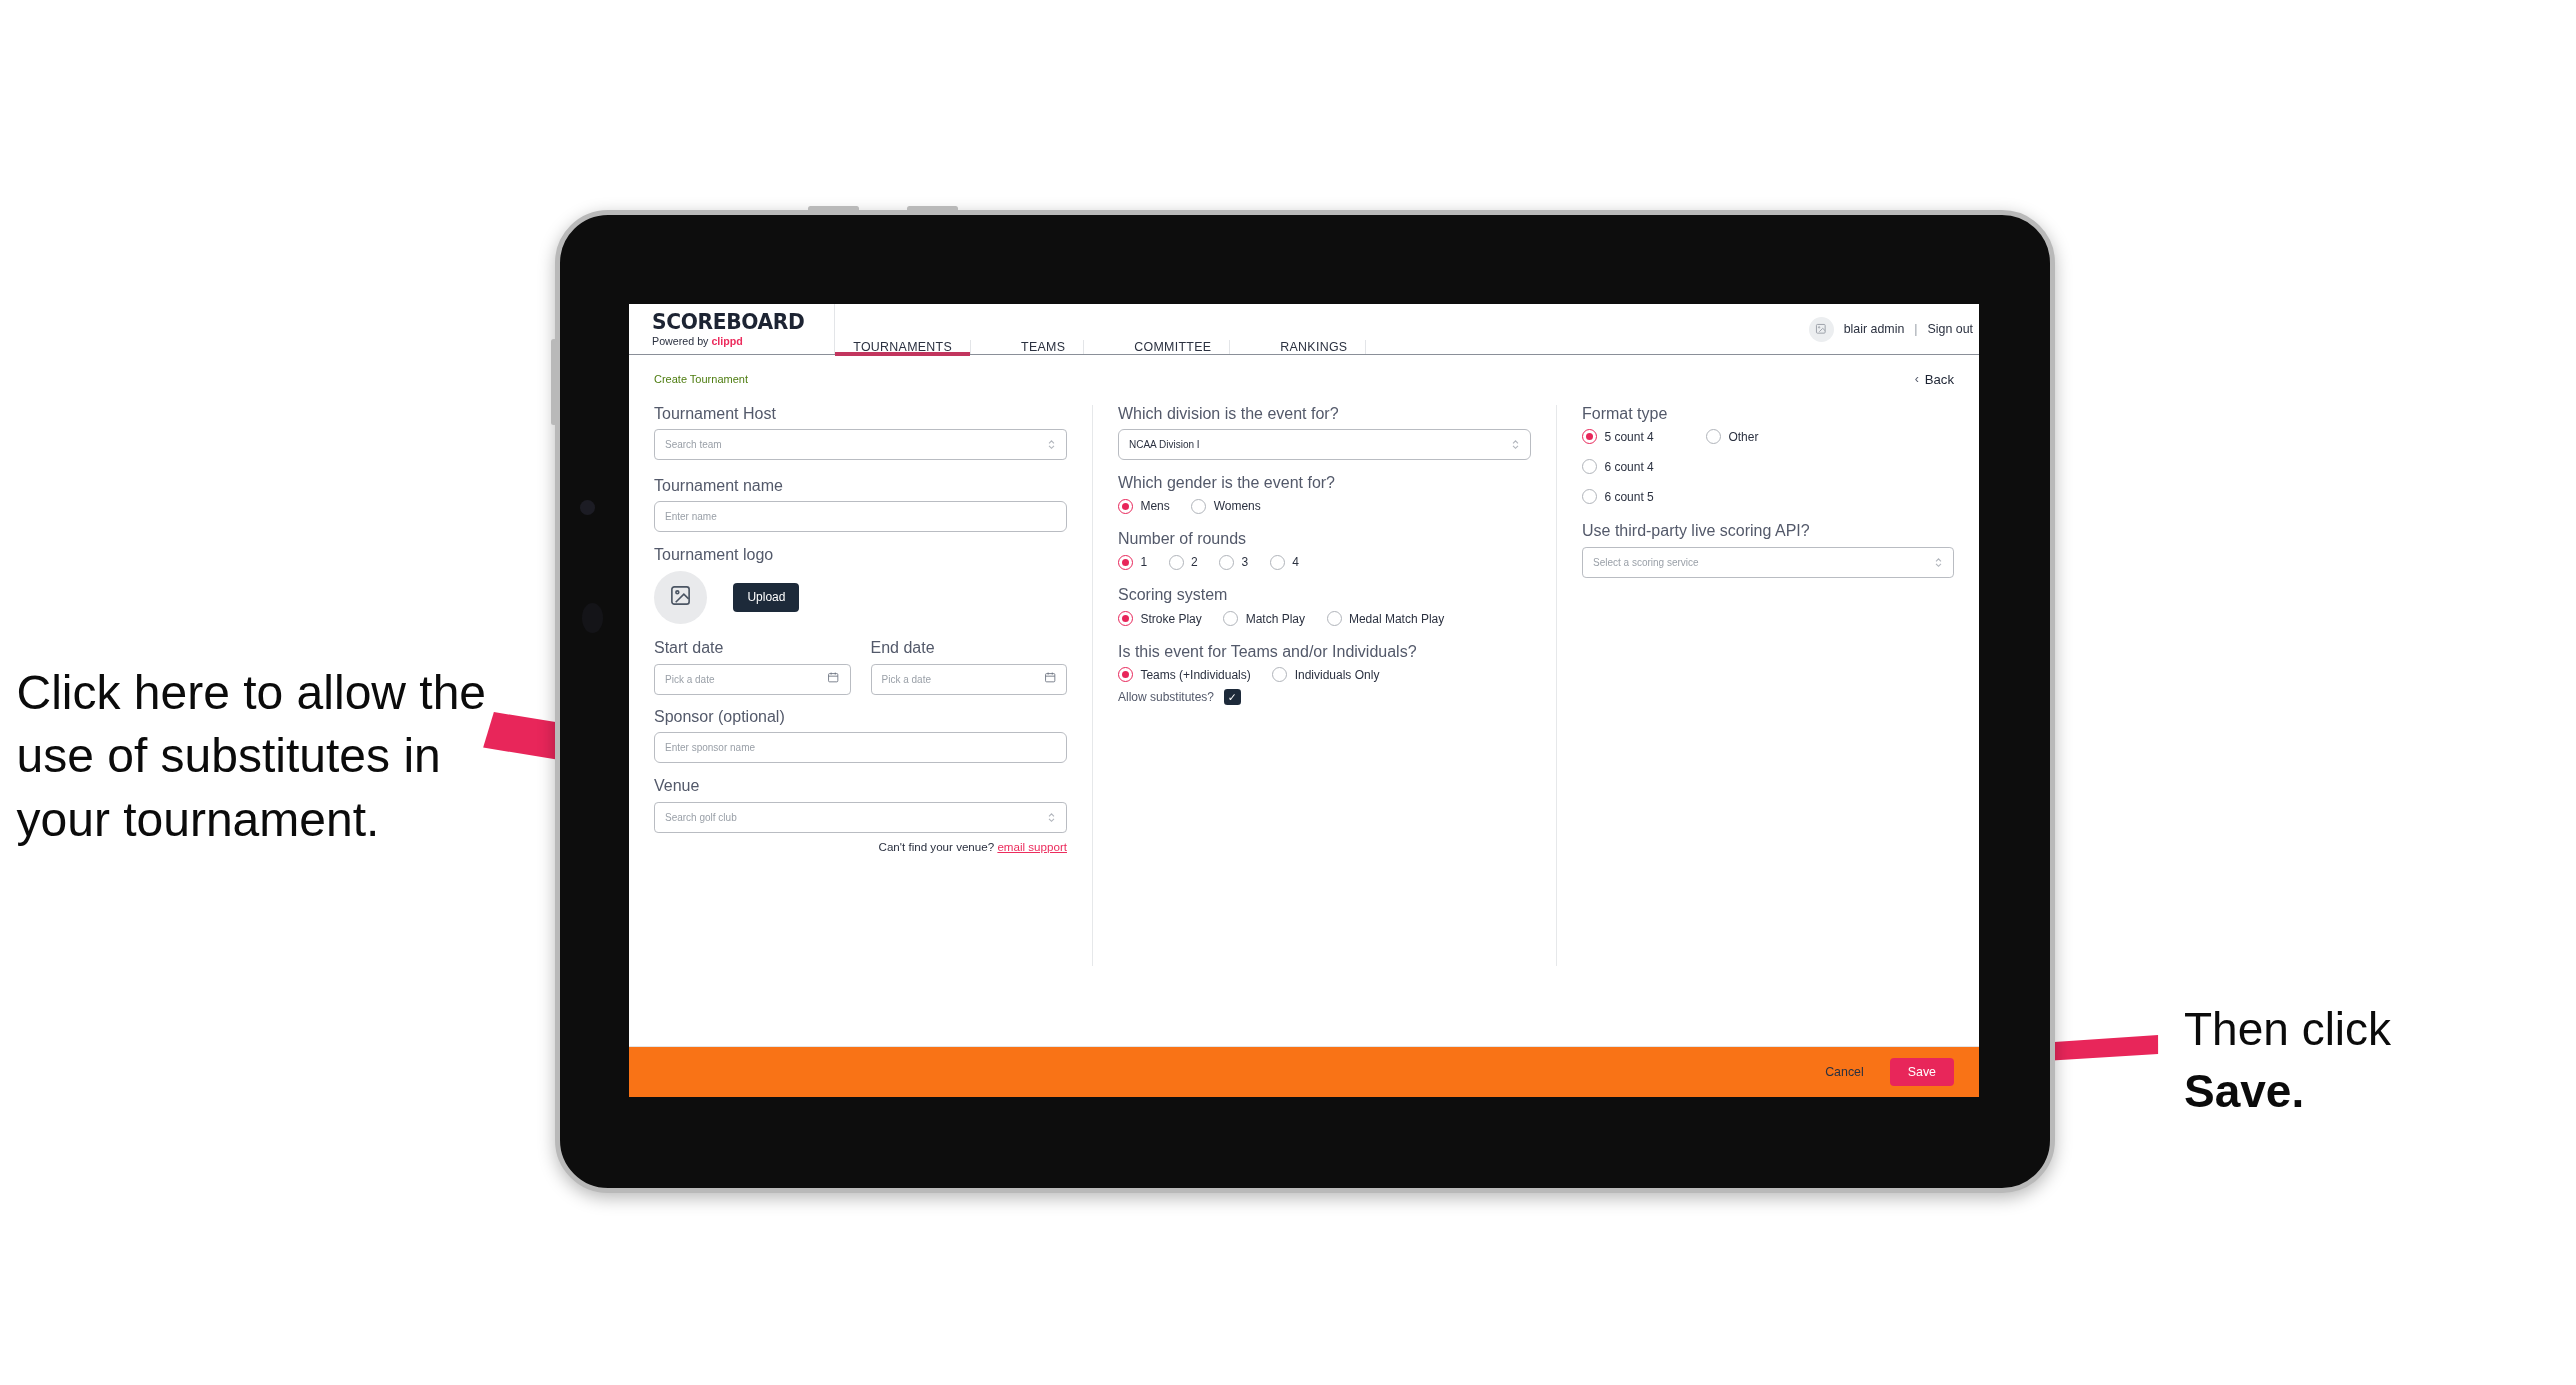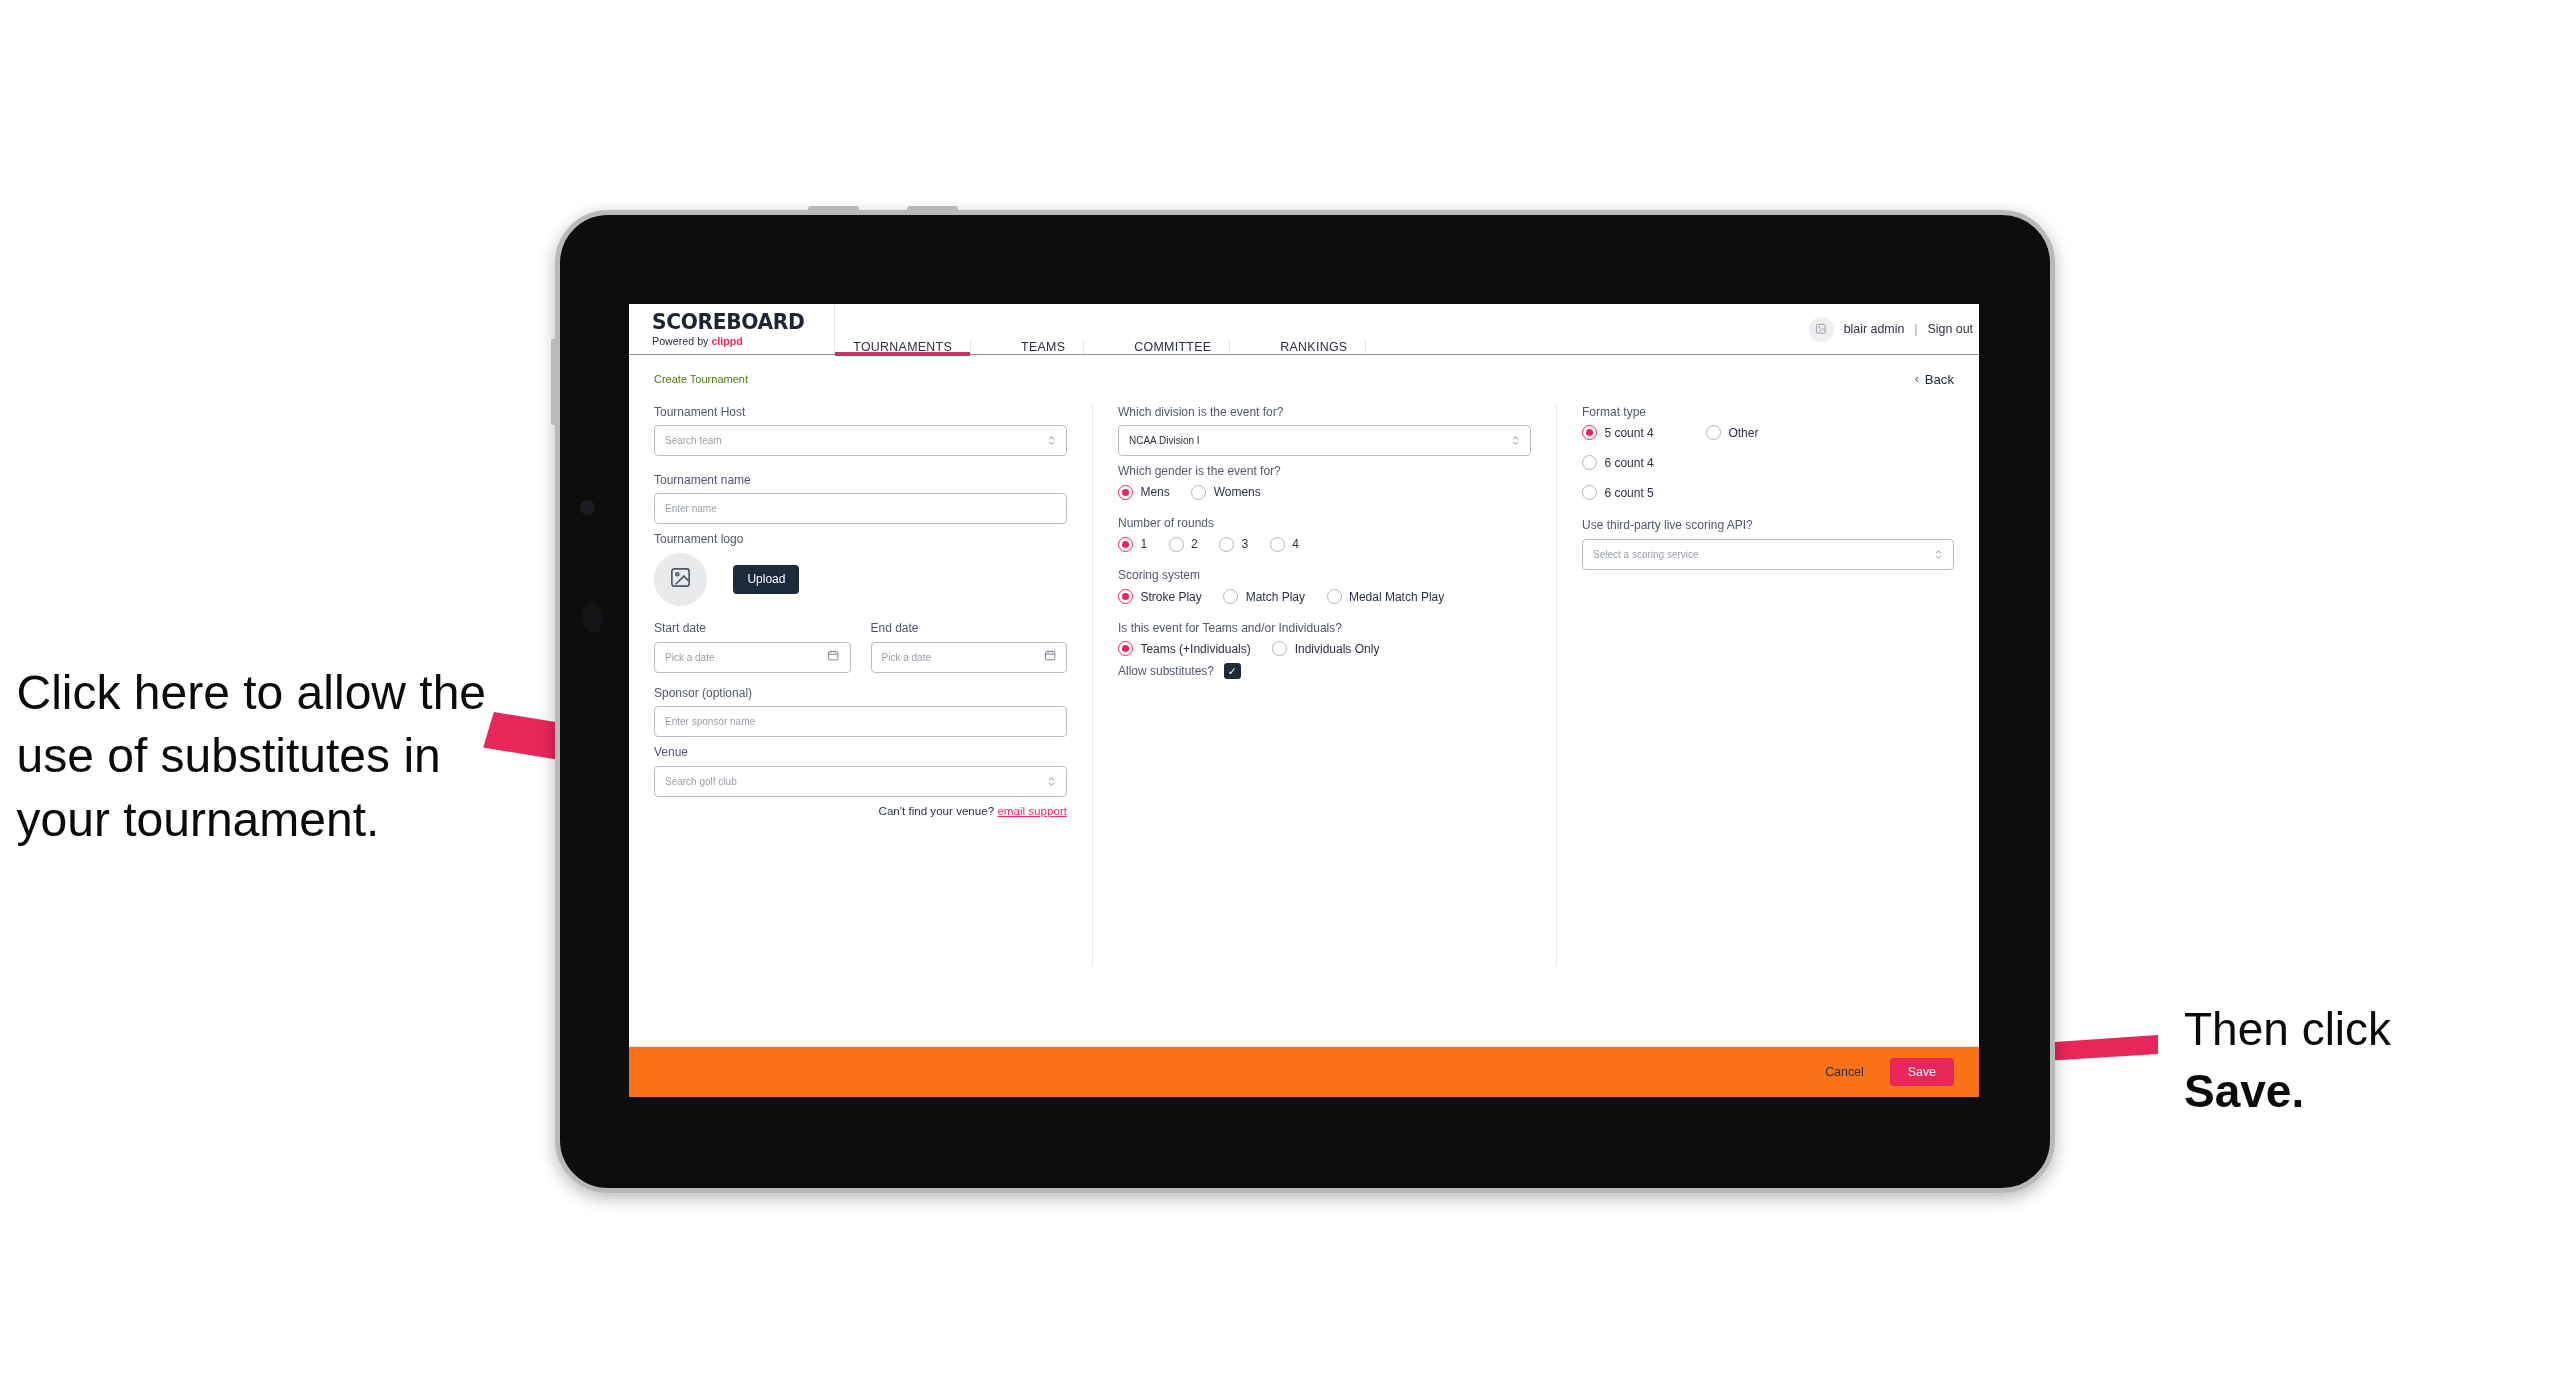--- a/index.html
+++ b/index.html
@@ -79,34 +79,34 @@
   }
   .backlink .chev{font-size:12.4px;color:#53596a;}
 
   
   .cols{display:flex;padding:6.6px 0 0 0;height:568px;box-sizing:border-box;}
   .col{padding:0 25px;box-sizing:border-box;}
   .col1{width:463px;}
   .col2{width:464px;border-left:0.8px solid #e6e8ea;}
   .col3{width:423px;border-left:0.8px solid #e6e8ea;}
 
-  .lbl{font-size:12px;color:#53596a;margin-bottom:6.6px;}
+  .lbl{font-size:16px;color:#53596a;margin-bottom:6.6px;}
   .field{
     height:31px;border:0.8px solid #b9bcc2;border-radius:4.1px;background:#fff;
     display:flex;align-items:center;padding:0 10px;box-sizing:border-box;
     font-size:10px;color:#9aa0a8;position:relative;
   }
   .field.valued{color:#2b3140;}
   .field .spin{
     margin-left:auto;color:#b2b6bd;font-size:10.7px;line-height:.8;
     display:flex;flex-direction:column;align-items:center;
   }
   .field .cal{margin-left:auto;color:#6b7280;font-size:13.2px;}
   .gap-l{margin-bottom:16.5px;}
-  .gap-s{margin-bottom:8px;}
+  .gap-s{margin-bottom:14px;border-radius:6px;}
 
   
   .logorow{display:flex;align-items:center;gap:26.4px;margin:3.3px 0 15px 0;}
   .logocircle{
     width:53px;height:53px;border-radius:50%;background:#e9eaec;
     display:flex;align-items:center;justify-content:center;
   }
   .btn-dark{
     background:#1d2a3a;color:#fff;border:none;border-radius:4.1px;
     font-size:12px;padding:7.4px 14px;cursor:pointer;

